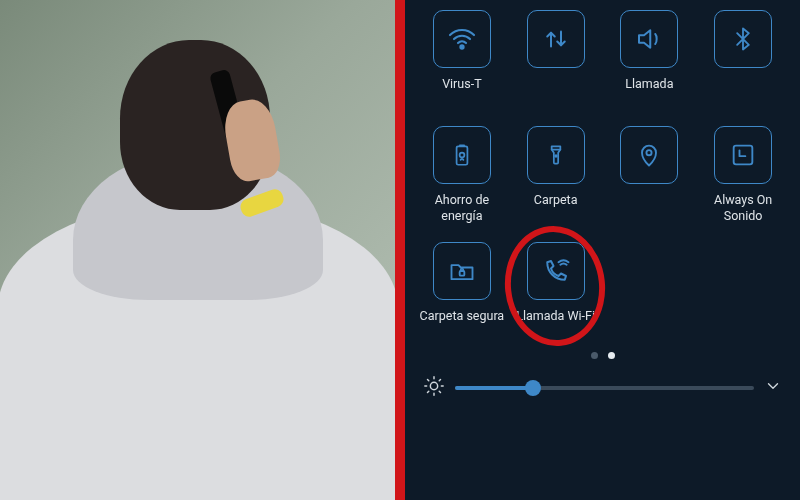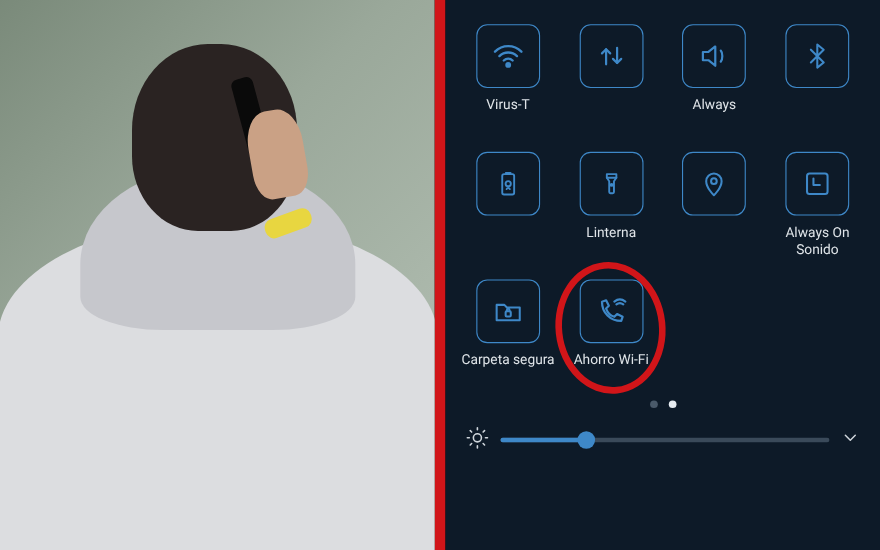--- a/index.html
+++ b/index.html
@@ -100,21 +100,21 @@
   .divider {
     width: 10px;
     height: 500px;
     background: #d11519;
   }
 
   .right-panel {
     width: 395px;
     height: 500px;
     background: #0d1a28;
-    padding: 18px 12px 10px 12px;
+    padding: 6px 12px 10px 12px;
     display: flex;
     flex-direction: column;
     position: relative;
   }
   .tiles {
     display: grid;
     grid-template-columns: repeat(4, 1fr);
     gap: 8px 4px;
     flex: 0 0 auto;
   }
@@ -248,51 +248,52 @@
       </div>
     </div>
 
     <div class="tile">
       <div class="tile-icon-box">
         <svg width="30" height="30" viewBox="0 0 24 24" fill="none" stroke="#3e88c8" stroke-width="1.6" stroke-linecap="round" stroke-linejoin="round">
           <path d="M4 9v6h4l5 4V5L8 9H4z"></path>
             <path d="M17 8c1.5 1.5 1.5 6.5 0 8"></path>
         </svg>
       </div>
-      <div class="tile-label">Always</div>
+      <div class="tile-label">Llamada</div>
     </div>
 
     <div class="tile">
       <div class="tile-icon-box">
         <svg width="28" height="30" viewBox="0 0 24 24" fill="none" stroke="#3e88c8" stroke-width="1.6" stroke-linecap="round" stroke-linejoin="round">
           <path d="M7 7l10 10-5 4V3l5 4L7 17"></path>
         </svg>
       </div>
     </div>
 
     <div class="tile">
       <div class="tile-icon-box">
         <svg width="26" height="30" viewBox="0 0 24 24" fill="none" stroke="#3e88c8" stroke-width="1.6" stroke-linecap="round" stroke-linejoin="round">
           <rect x="7" y="4" width="10" height="17" rx="1.5"></rect>
             <path d="M10 3h4"></path>
           <circle cx="12" cy="12" r="2.2"></circle>
             <path d="M10.7 16.5c.4-1.2 2.2-1.2 2.6 0"></path>
         </svg>
       </div>
+      <div class="tile-label">Ahorro de energía</div>
     </div>
 
     <div class="tile">
       <div class="tile-icon-box">
         <svg width="26" height="30" viewBox="0 0 24 24" fill="none" stroke="#3e88c8" stroke-width="1.6" stroke-linecap="round" stroke-linejoin="round">
           <path d="M8 4h8v3l-2 3v9a1 1 0 0 1-1 1h-2a1 1 0 0 1-1-1v-9L8 7V4z"></path>
             <path d="M8 7h8"></path>
             <circle cx="12" cy="13" r="0.8" fill="#3e88c8"></circle>
         </svg>
       </div>
-      <div class="tile-label">Linterna</div>
+      <div class="tile-label">Carpeta</div>
     </div>
 
     <div class="tile">
       <div class="tile-icon-box">
         <svg width="28" height="30" viewBox="0 0 24 24" fill="none" stroke="#3e88c8" stroke-width="1.6" stroke-linecap="round" stroke-linejoin="round">
           <path d="M12 21s-6-5.7-6-11a6 6 0 1 1 12 0c0 5.3-6 11-6 11z"></path>
             <circle cx="12" cy="10" r="2.2"></circle>
         </svg>
       </div>
     </div>
@@ -321,21 +322,21 @@
 
     <div class="tile">
       <div class="circle-mark"></div>
       <div class="tile-icon-box">
         <svg width="30" height="30" viewBox="0 0 24 24" fill="none" stroke="#3e88c8" stroke-width="1.6" stroke-linecap="round" stroke-linejoin="round">
           <path d="M5 5c0 8 6 14 14 14l1-3-4-2-2 2c-3-1-5-3-6-6l2-2-2-4-3 1z"></path>
           <path d="M14 5c2.5-2 5.5-2 8 0"></path>
             <path d="M15.5 7c1.5-1.2 3.5-1.2 5 0"></path>
         </svg>
       </div>
-      <div class="tile-label">Ahorro Wi-Fi</div>
+      <div class="tile-label">Llamada Wi-Fi</div>
     </div>
 
 
   </div>
 
   <div class="page-dots">
     <div class="dot"></div>
     <div class="dot active"></div>
   </div>
 

